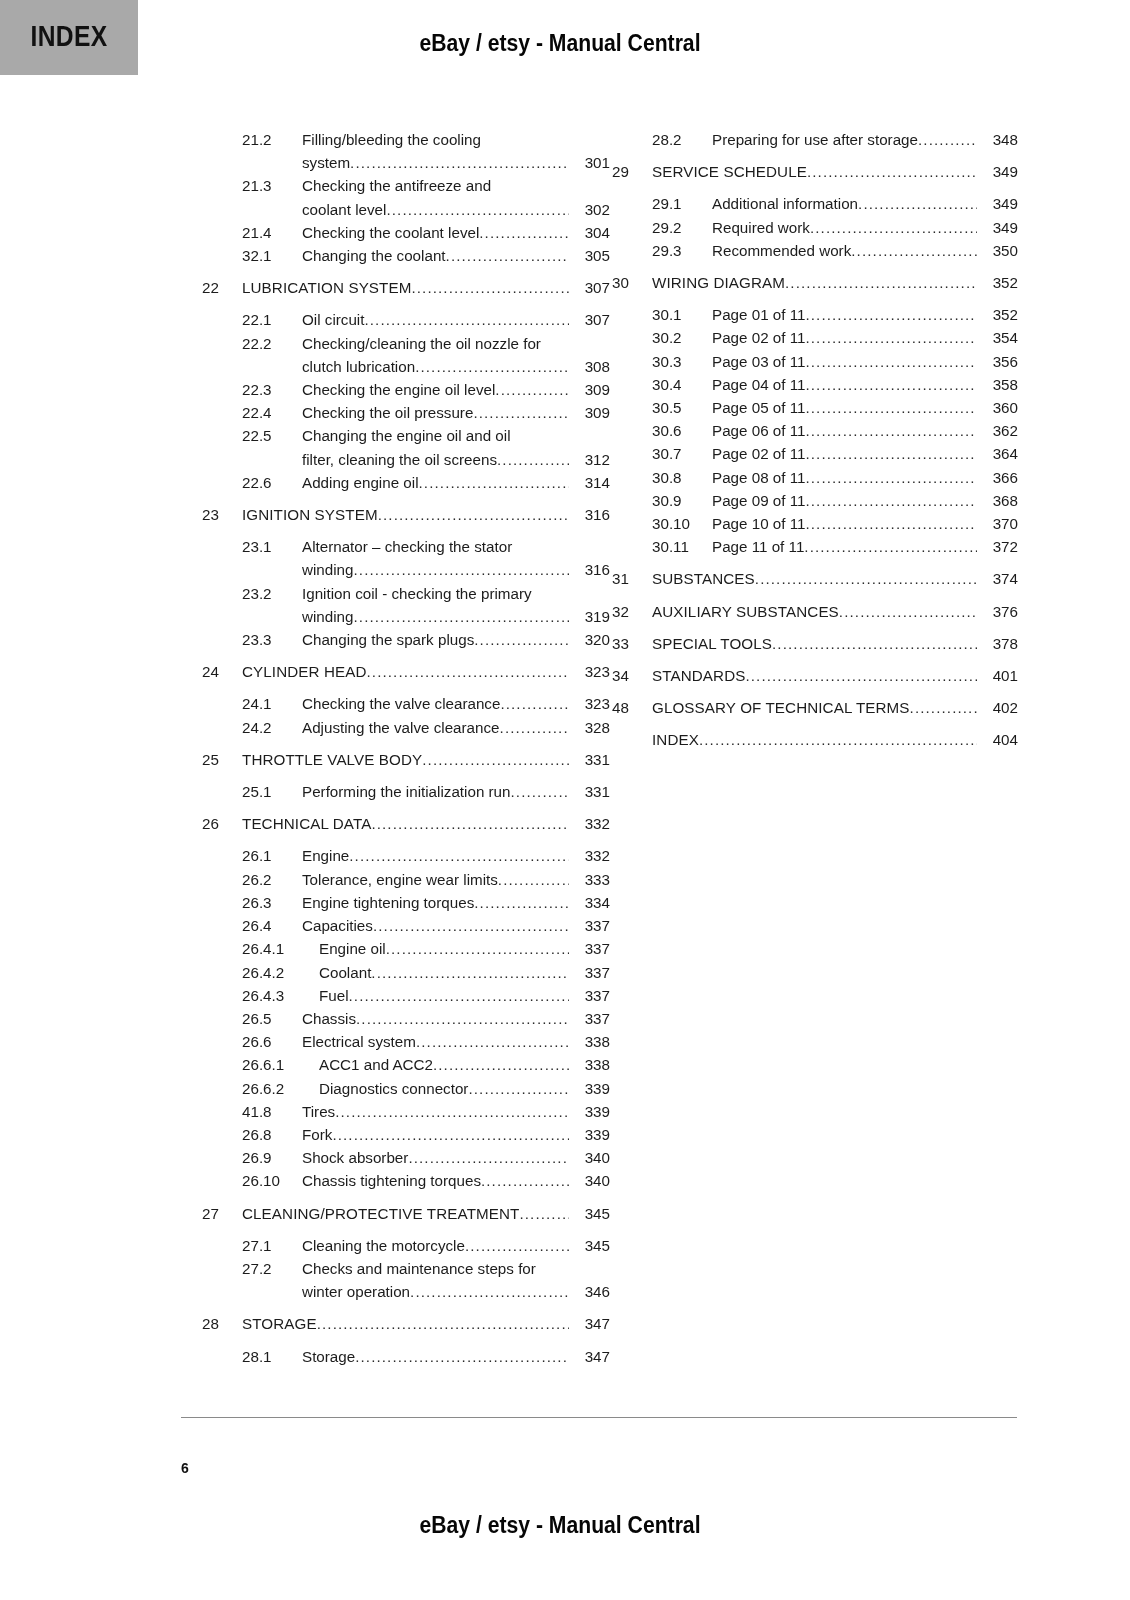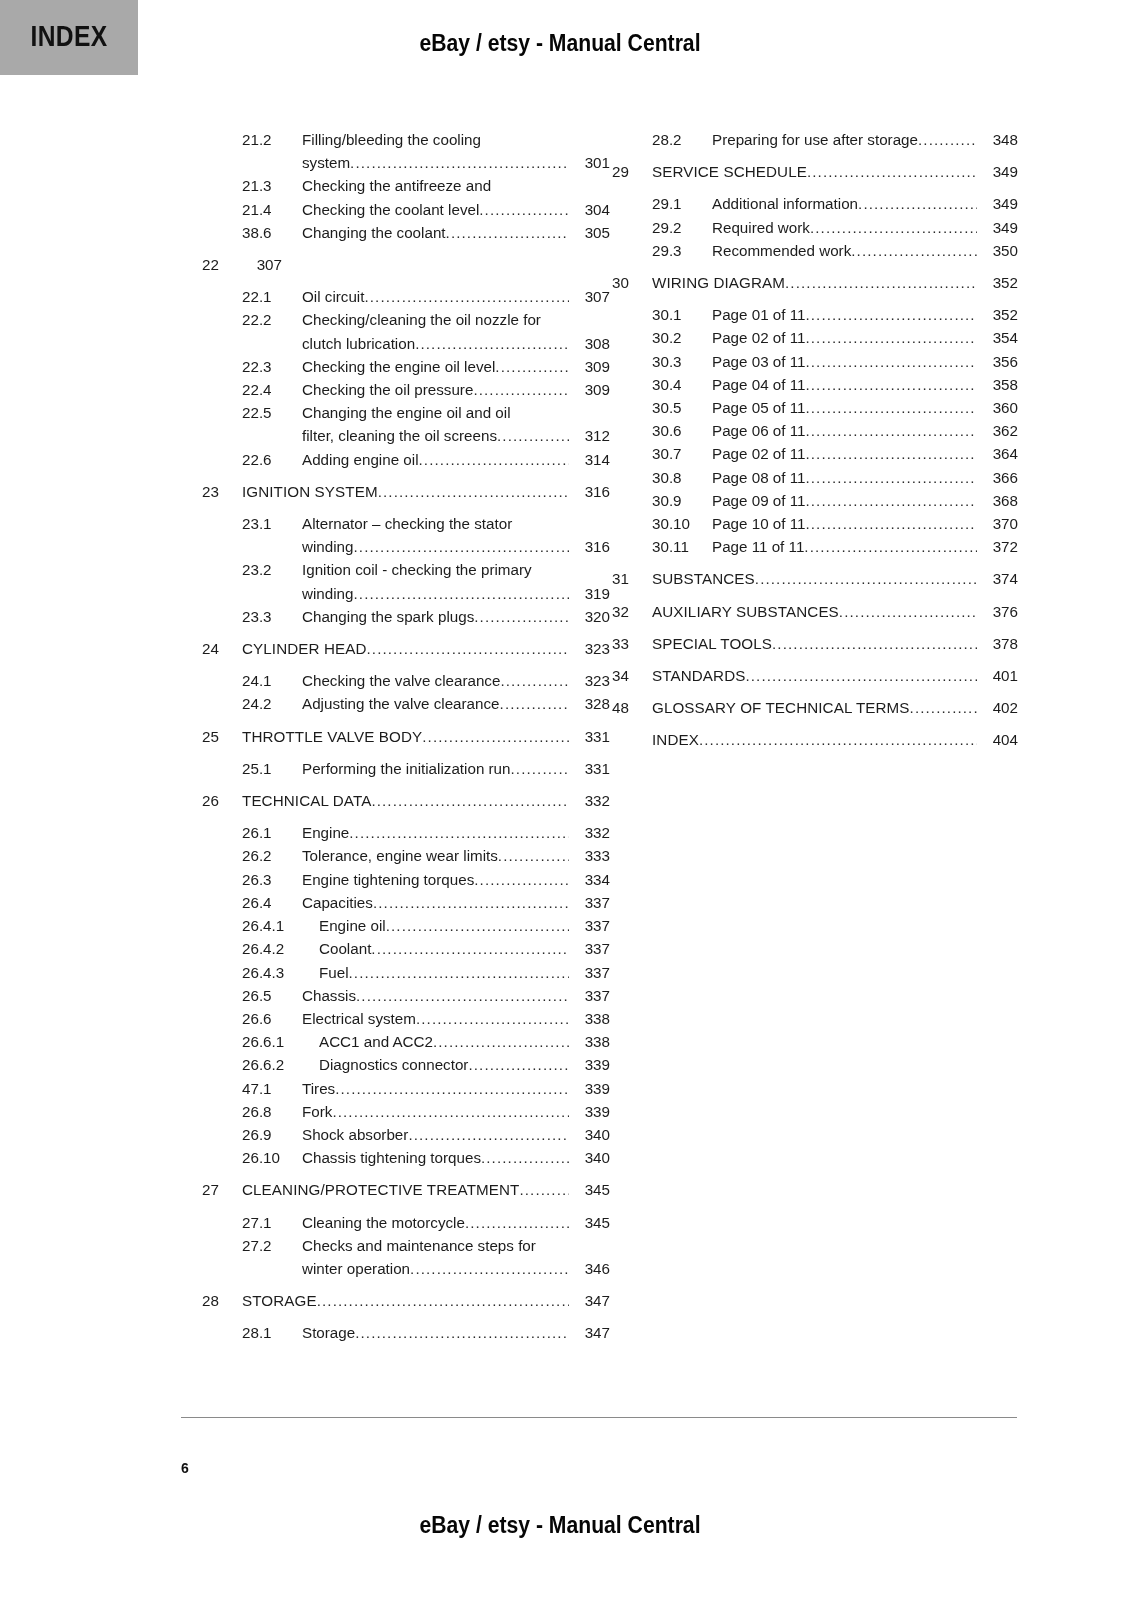--- a/index.html
+++ b/index.html
@@ -173,38 +173,50 @@
       <span class="pg">301</span>
     </div>
     <div class="toc-row lvl2 nodots">
       <span class="num">21.3</span>
       <span class="mid">
         <span class="title">Checking the antifreeze and</span>
         <span class="leader"></span>
       </span>
       <span class="pg"></span>
     </div>
+    <div class="toc-row lvl2 cont">
+      <span class="num"></span>
+      <span class="mid">
+        <span class="title">coolant level</span>
+        <span class="leader"></span>
+      </span>
+      <span class="pg">302</span>
+    </div>
     <div class="toc-row lvl2">
       <span class="num">21.4</span>
       <span class="mid">
         <span class="title">Checking the coolant level</span>
         <span class="leader"></span>
       </span>
       <span class="pg">304</span>
     </div>
     <div class="toc-row lvl2">
-      <span class="num">38.6</span>
+      <span class="num">32.1</span>
       <span class="mid">
         <span class="title">Changing the coolant</span>
         <span class="leader"></span>
       </span>
       <span class="pg">305</span>
     </div>
     <div class="toc-row lvl1">
       <span class="num">22</span>
+      <span class="mid">
+        <span class="title">LUBRICATION SYSTEM</span>
+        <span class="leader"></span>
+      </span>
       <span class="pg">307</span>
     </div>
     <div class="toc-row lvl2">
       <span class="num">22.1</span>
       <span class="mid">
         <span class="title">Oil circuit</span>
         <span class="leader"></span>
       </span>
       <span class="pg">307</span>
     </div>
@@ -442,21 +454,21 @@
     </div>
     <div class="toc-row lvl3">
       <span class="num">26.6.2</span>
       <span class="mid">
         <span class="title">Diagnostics connector</span>
         <span class="leader"></span>
       </span>
       <span class="pg">339</span>
     </div>
     <div class="toc-row lvl2">
-      <span class="num">47.1</span>
+      <span class="num">41.8</span>
       <span class="mid">
         <span class="title">Tires</span>
         <span class="leader"></span>
       </span>
       <span class="pg">339</span>
     </div>
     <div class="toc-row lvl2">
       <span class="num">26.8</span>
       <span class="mid">
         <span class="title">Fork</span>

